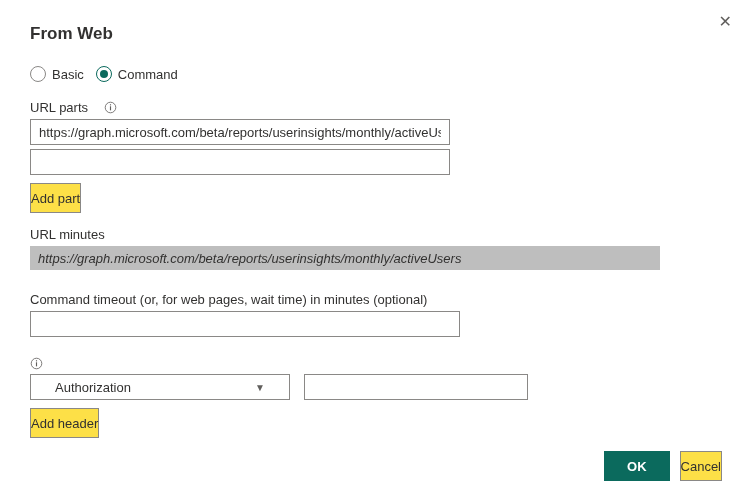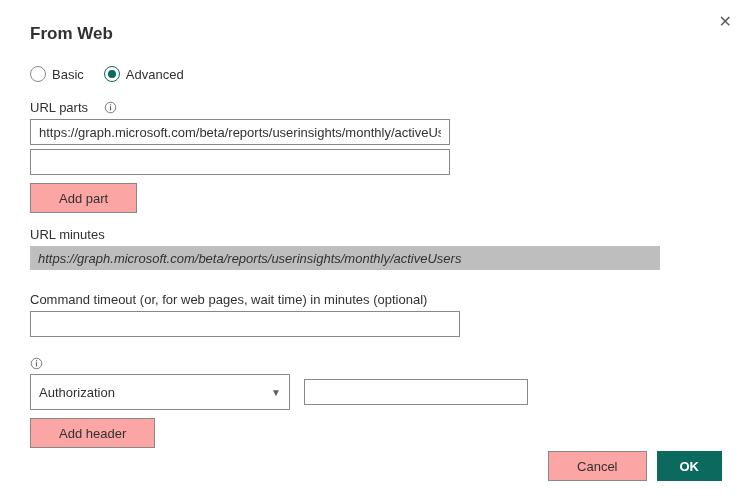--- a/index.html
+++ b/index.html
@@ -25,21 +25,21 @@
     user-select: none;
   }
   h1.title {
     font-size: 17px;
     font-weight: 600;
     margin: 4px 0 22px 0;
     color: #323130;
   }
   .radio-row {
     display: flex;
-    gap: 20px;
+    gap: 12px;
     align-items: center;
     margin-bottom: 18px;
   }
   .radio-opt {
     display: flex;
     align-items: center;
     gap: 6px;
     cursor: pointer;
     font-size: 13px;
   }
@@ -77,22 +77,22 @@
     border: 1px solid #8a8886;
     font-size: 13px;
     font-family: inherit;
     color: #323130;
     outline: none;
     background: #fff;
   }
   .stack-gap { margin-top: 4px; }
   .btn {
     height: 30px;
-    padding: 0 28px;
-    background: #fca5a5;
+    padding: 0 0;
+    background: #fde047;
     border: 1px solid #8a8886;
     font-size: 13px;
     color: #323130;
     cursor: pointer;
     font-family: inherit;
   }
   .btn.primary {
     background: #0b6a5d;
     border-color: #0b6a5d;
     color: #fff;
@@ -114,27 +114,27 @@
     white-space: nowrap;
   }
   .wide-input { width: 430px; }
   .header-row {
     display: flex;
     gap: 14px;
     align-items: center;
   }
   .dropdown {
     width: 260px;
-    height: 36px;
+    height: 26px;
     border: 1px solid #8a8886;
     background: #fff;
     display: flex;
     align-items: center;
     justify-content: space-between;
-    padding: 0 8px;
+    padding: 0 24px;
     font-size: 13px;
     cursor: pointer;
   }
   .dropdown .caret {
     font-size: 10px;
     color: #605e5c;
   }
   .header-value {
     width: 224px;
     height: 26px;
@@ -161,21 +161,21 @@
 
 <h1 class="title">From Web</h1>
 
 <div class="radio-row">
   <label class="radio-opt">
     <span class="radio-circle"></span>
     <span>Basic</span>
   </label>
   <label class="radio-opt">
     <span class="radio-circle selected"></span>
-    <span>Advanced</span>
+    <span>Command</span>
   </label>
 </div>
 
 <div class="field-label">
   <span>URL parts</span>
   <span class="info-icon">
     <svg width="13" height="13" viewBox="0 0 16 16">
         <circle cx="8" cy="8" r="6.5" fill="none" stroke="#605e5c" stroke-width="1"></circle>
         <rect x="7.3" y="6.5" width="1.4" height="5" fill="#605e5c"></rect>
         <rect x="7.3" y="4" width="1.4" height="1.4" fill="#605e5c"></rect>
@@ -214,18 +214,18 @@
     <span>Authorization</span>
     <span class="caret">▼</span>
   </div>
   <input type="text" class="header-value" value="" style="">
 </div>
 <div style="margin-top:8px;">
   <button class="btn">Add header</button>
 </div>
 
 <div class="footer-btns">
+  <button class="btn primary">OK</button>
   <button class="btn">Cancel</button>
-  <button class="btn primary">OK</button>
 </div>
 
 
 
 
 </body></html>

